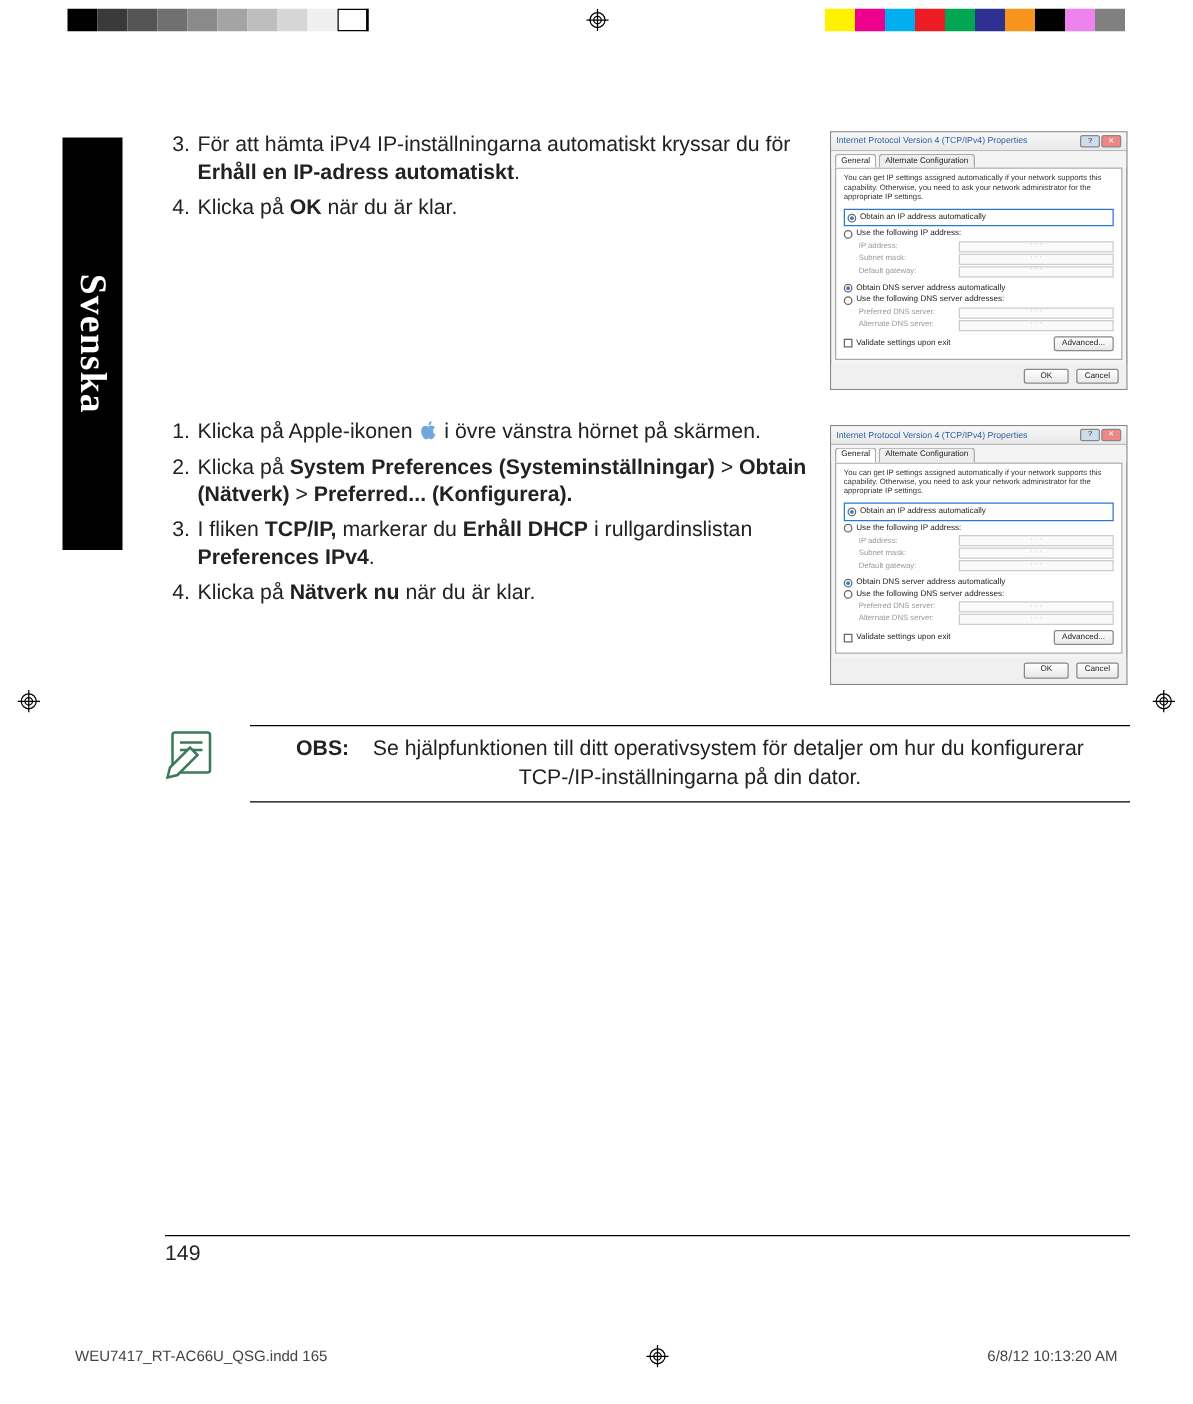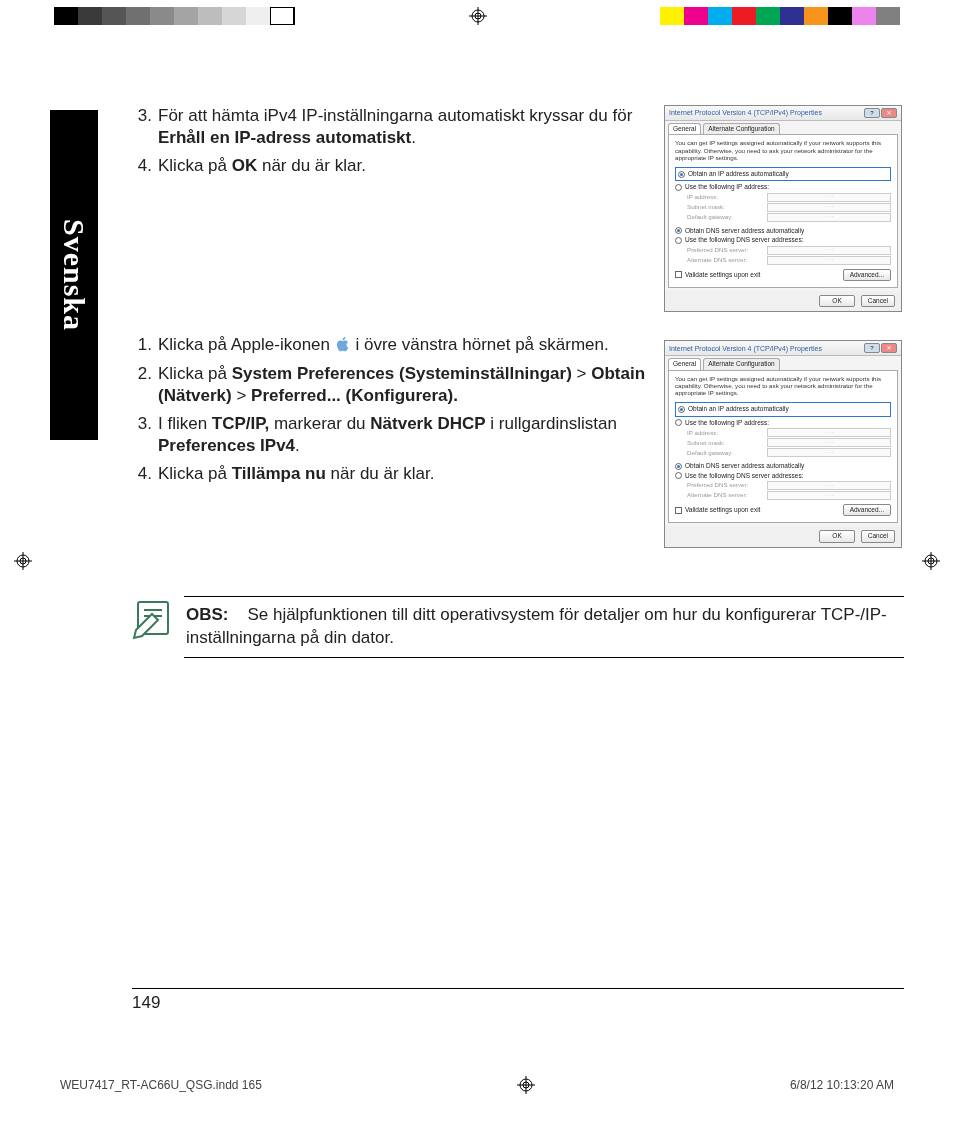--- a/index.html
+++ b/index.html
@@ -60,21 +60,21 @@
   .radio.sel::after{ content:""; width:3px; height:3px; background:#2a78d0; border-radius:50%; }
   .field-row{ display:flex; align-items:center; font-size:6.2px; margin:1px 0 1px 12px; color:#999; }
   .field-row .lbl{ width:80px; }
   .ipbox{ flex:1; height:9px; background:#fafafa; border:1px solid #ccc; display:flex; justify-content:space-around; align-items:center; font-size:6px; color:#aaa; padding:0 3px; }
   .chk-row{ display:flex; align-items:center; gap:3px; font-size:6.5px; margin-top:4px; }
   .chk{ width:7px; height:7px; border:1px solid #666; }
   .btn-s{ font-size:6.5px; padding:1px 6px; border:1px solid #888; border-radius:2px; background:linear-gradient(#fff,#e8e8e8); }
   .dlg-foot{ display:flex; justify-content:flex-end; gap:6px; padding:4px 6px; background:#f0f0f0; }
 
   
-  .note { display:flex; gap:8px; margin-top:48px; align-items:flex-start; }
+  .note { display:flex; gap:24px; margin-top:32px; align-items:flex-start;text-align:center; }
   .note-icon{ width:44px; height:44px; flex-shrink:0; }
   .note-body{ border-top:1.5px solid #000; border-bottom:1.5px solid #000; padding:7px 2px; font-size:17px; line-height:1.35; flex:1; }
 
   
   .page-num { position:absolute; left:82px; bottom:50px; font-size:17px; }
   .page-num-rule { position:absolute; left:82px; right:0; bottom:74px; height:1px; background:#000; }
 
   .indd-foot { position:absolute; bottom: 29px; left:0; right:0; display:flex; align-items:center; justify-content:space-between; font-size:12px; padding: 0 60px; color:#444; }
   .indd-foot .reg-mark{ margin:0; }
 </style>
@@ -234,25 +234,25 @@
               <span class="txt">Klicka på Apple-ikonen <svg width="16" height="16" viewBox="0 0 16 16" class="apple-icon">
                   <path fill="#6fa8dc" d="M11.5 8.5c0-1.8 1.5-2.6 1.5-2.6-0.8-1.2-2.1-1.4-2.6-1.4-1.1-0.1-2.1 0.6-2.7 0.6s-1.4-0.6-2.3-0.6c-1.2 0-2.3 0.7-2.9 1.8-1.2 2.2-0.3 5.4 0.9 7.2 0.6 0.9 1.3 1.8 2.2 1.8s1.2-0.6 2.3-0.6 1.4 0.6 2.3 0.6 1.6-0.9 2.2-1.8c0.4-0.6 0.7-1.2 0.9-1.9-1.3-0.5-1.8-1.5-1.8-3.1zM9.6 3.2c0.5-0.6 0.8-1.4 0.7-2.2-0.7 0-1.5 0.5-2 1.1-0.4 0.5-0.8 1.3-0.7 2.1 0.8 0 1.5-0.4 2-1z"></path>
                 </svg> i övre vänstra hörnet på skärmen.</span>
             </li>
             <li>
               <span class="num">2.</span>
               <span class="txt">Klicka på <b>System Preferences (Systeminställningar)</b> &gt; <b>Obtain (Nätverk)</b> &gt; <b>Preferred... (Konfigurera).</b></span>
             </li>
             <li>
               <span class="num">3.</span>
-              <span class="txt">I fliken <b>TCP/IP,</b> markerar du <b>Nätverk DHCP</b> i rullgardinslistan <b>Preferences IPv4</b>.</span>
+              <span class="txt">I fliken <b>TCP/IP,</b> markerar du <b>Erhåll DHCP</b> i rullgardinslistan <b>Preferences IPv4</b>.</span>
             </li>
             <li>
               <span class="num">4.</span>
-              <span class="txt">Klicka på <b>Tillämpa nu</b> när du är klar.</span>
+              <span class="txt">Klicka på <b>Nätverk nu</b> när du är klar.</span>
             </li>
           </ol>
       </div>
       <div class="fig-col" id="fig2-slot" style="padding-top:6px;">
   <div class="win-dialog">
     <div class="win-title">
       <span class="t">Internet Protocol Version 4 (TCP/IPv4) Properties</span>
       <span class="win-btns">
         <span class="win-btn help">?</span>
         <span class="win-btn close">✕</span>

